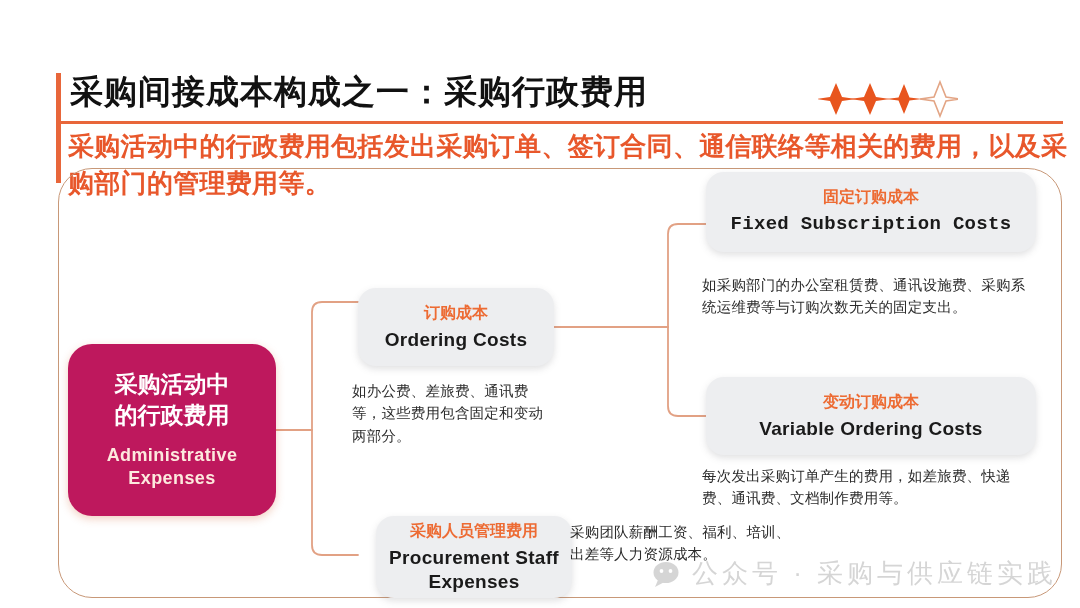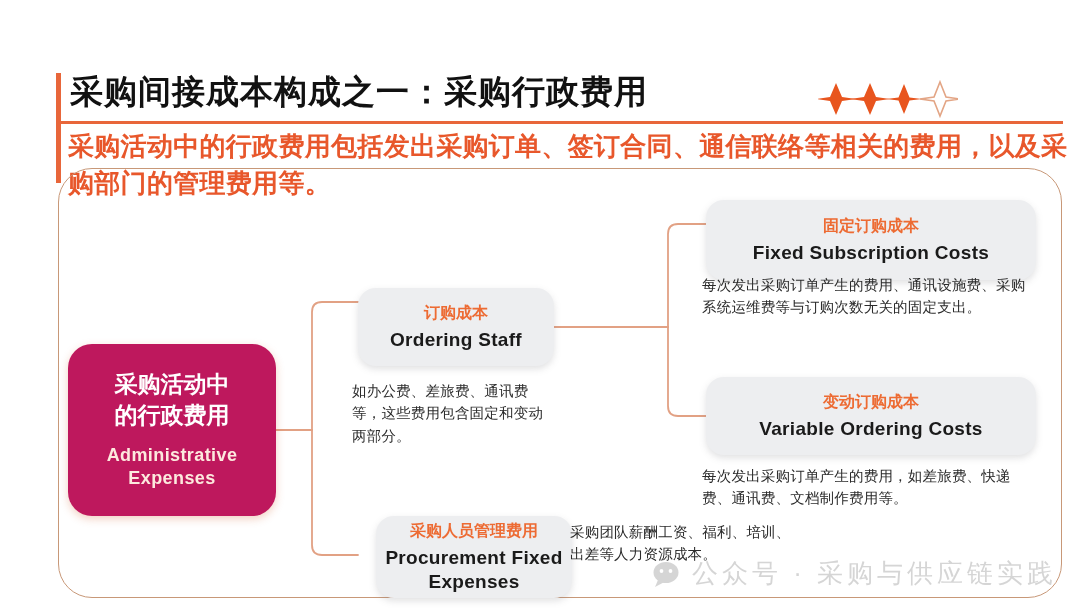--- a/index.html
+++ b/index.html
@@ -139,21 +139,21 @@
     font-size: 19px;
     font-weight: bold;
     line-height: 1.25;
     text-align: center;
     margin-top: 5px;
     letter-spacing: 0.3px;
   }
 
   #node-ordering    { left: 358px; top: 288px; width: 196px; height: 78px; }
   #node-staff       { left: 376px; top: 504px; width: 196px; height: 82px; margin-top: 12px; }
-  #node-fixed       { left: 706px; top: 200px; width: 330px; height: 80px; }
+  #node-fixed       { left: 706px; top: 172px; width: 330px; height: 80px; font-family: Liberation Mono, monospace; }
   #node-variable    { left: 706px; top: 377px; width: 330px; height: 78px; }
 
   
   .desc {
     position: absolute;
     font-size: 14.5px;
     line-height: 1.55;
     color: #2B2B2B;
     letter-spacing: 0.2px;
   }
@@ -220,35 +220,35 @@
     <div>的行政费用</div>
   </div>
   <div class="root-en">
     <div>Administrative</div>
     <div>Expenses</div>
   </div>
 </div>
 
 <div class="pill" id="node-ordering">
   <div class="pill-cn">订购成本</div>
-  <div class="pill-en">Ordering Staff</div>
+  <div class="pill-en">Ordering Costs</div>
 </div>
 <div class="desc" id="desc-ordering">如办公费、差旅费、通讯费等，这些费用包含固定和变动两部分。</div>
 
 <div class="pill" id="node-staff">
   <div class="pill-cn">采购人员管理费用</div>
-  <div class="pill-en">Procurement Fixed Expenses</div>
+  <div class="pill-en">Procurement Staff Expenses</div>
 </div>
 <div class="desc" id="desc-staff">采购团队薪酬工资、福利、培训、出差等人力资源成本。</div>
 
 <div class="pill" id="node-fixed">
   <div class="pill-cn">固定订购成本</div>
   <div class="pill-en">Fixed Subscription Costs</div>
 </div>
-<div class="desc" id="desc-fixed">每次发出采购订单产生的费用、通讯设施费、采购系统运维费等与订购次数无关的固定支出。</div>
+<div class="desc" id="desc-fixed">如采购部门的办公室租赁费、通讯设施费、采购系统运维费等与订购次数无关的固定支出。</div>
 
 <div class="pill" id="node-variable">
   <div class="pill-cn">变动订购成本</div>
   <div class="pill-en">Variable Ordering Costs</div>
 </div>
 <div class="desc" id="desc-variable">每次发出采购订单产生的费用，如差旅费、快递费、通讯费、文档制作费用等。</div>
 
 <div class="watermark">
   <svg width="30" height="28" viewBox="0 0 30 28">
     <ellipse cx="14" cy="12.5" rx="12.5" ry="10.5" fill="#A9A9A9"></ellipse>

